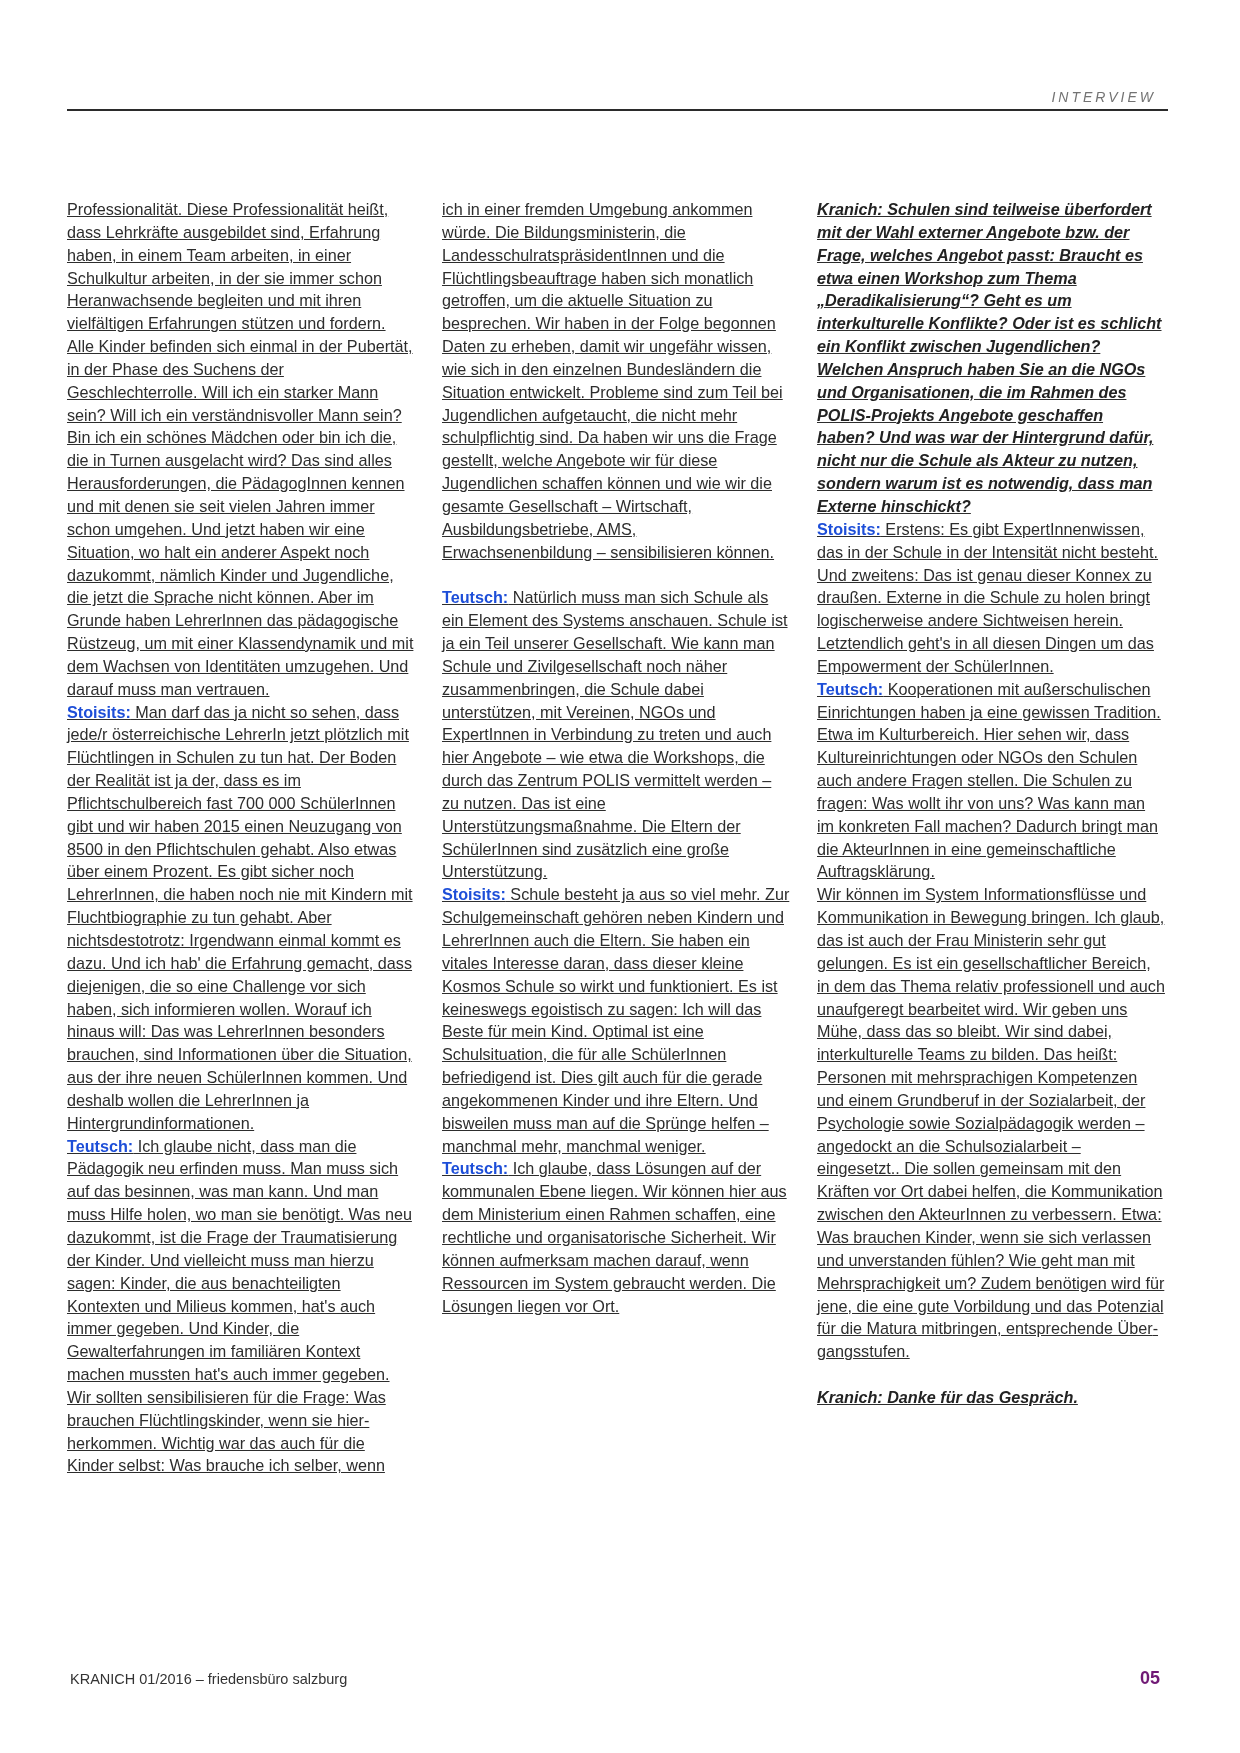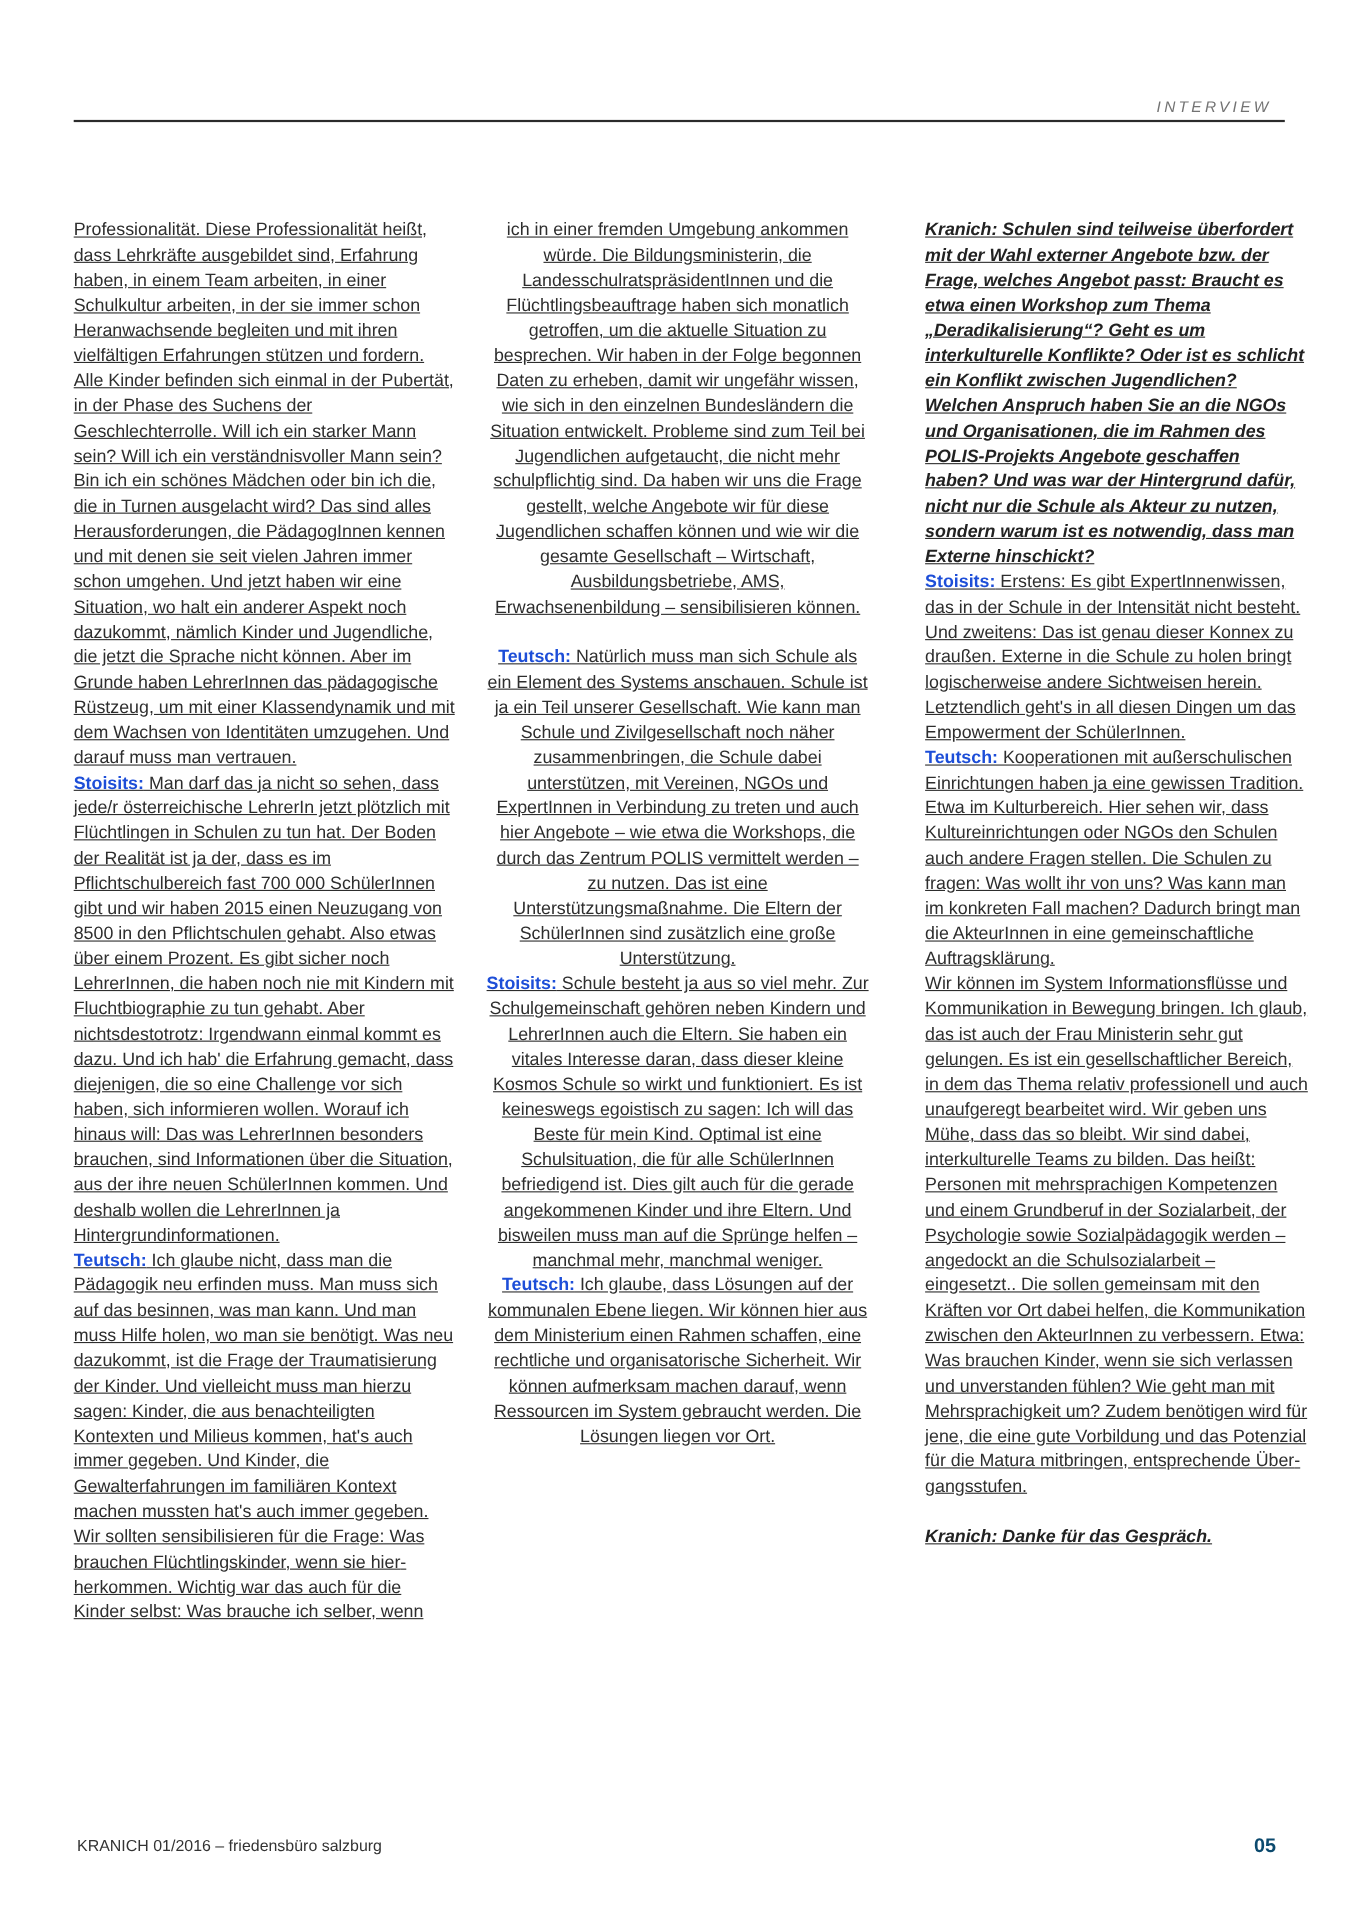--- a/index.html
+++ b/index.html
@@ -2,27 +2,27 @@
 <html><head>
 <meta charset="utf-8">
 <style>
   html, body { margin: 0; padding: 0; background: #ffffff; }
   body { width: 1240px; height: 1753px; position: relative; overflow: hidden; color: #2a2a2a; font-family: "Liberation Sans", sans-serif; }
   .header-label { position: absolute; top: 89px; right: 84px; font-size: 14px; letter-spacing: 3px; color: #737373; font-style: italic; }
   .header-rule { position: absolute; top: 109px; left: 67px; width: 1101px; height: 2px; background: #2b2b2b; }
   .col { position: absolute; top: 198px; width: 348px; font-size: 16.2px; line-height: 22.85px; color: #2d2d2d; text-decoration: underline; }
   .col p { margin: 0; }
   .col-left { left: 67px; }
-  .col-mid { left: 442px; text-align: center; }
-  .col-right { left: 817px; margin-left: 24px; }
+  .col-mid { left: 442px; }
+  .col-right { left: 817px; }
   .q { font-weight: bold; font-style: italic; color: #222; }
   .spk { font-weight: bold; color: #1d4ed8; }
   .gap { height: 22.85px; }
   .footer-left { position: absolute; top: 1671px; left: 70px; font-size: 14.5px; color: #333; }
-  .footer-right { position: absolute; top: 1668px; right: 80px; font-size: 18px; font-weight: bold; color: #0c4a6e; }
+  .footer-right { position: absolute; top: 1668px; right: 80px; font-size: 18px; font-weight: bold; color: #701a75; }
 </style>
 </head>
 <body>
 
 <div class="header-label">INTERVIEW</div>
 <div class="header-rule"></div>
 
 <div class="col col-left">
   <p>Professionalität. Diese Professionalität heißt, dass Lehrkräfte ausgebildet sind, Erfahrung haben, in einem Team arbeiten, in einer Schulkultur arbeiten, in der sie immer schon Heranwachsende begleiten und mit ihren vielfältigen Erfahrungen stützen und for­dern. Alle Kinder befinden sich einmal in der Pubertät, in der Phase des Suchens der Geschlechterrolle. Will ich ein starker Mann sein? Will ich ein verständnisvoller Mann sein? Bin ich ein schönes Mädchen oder bin ich die, die in Turnen ausgelacht wird? Das sind alles Herausforderungen, die Pädago­gInnen kennen und mit denen sie seit vielen Jahren immer schon umgehen. Und jetzt haben wir eine Situation, wo halt ein ande­rer Aspekt noch dazukommt, nämlich Kin­der und Jugendliche, die jetzt die Sprache nicht können. Aber im Grunde haben Leh­rerInnen das pädagogische Rüstzeug, um mit einer Klassendynamik und mit dem Wachsen von Identitäten umzugehen. Und darauf muss man vertrauen.</p>
   <p><span class="spk">Stoisits:</span><span> Man darf das ja nicht so sehen, dass jede/r österreichische LehrerIn jetzt plötzlich mit Flüchtlingen in Schulen zu tun hat. Der Boden der Realität ist ja der, dass es im Pflichtschulbereich fast 700 000 Schü­lerInnen gibt und wir haben 2015 einen Neuzugang von 8500 in den Pflichtschulen gehabt. Also etwas über einem Prozent. Es gibt sicher noch LehrerInnen, die haben noch nie mit Kindern mit Fluchtbiographie zu tun gehabt. Aber nichtsdestotrotz: Irgendwann einmal kommt es dazu. Und ich hab' die Erfahrung gemacht, dass dieje­nigen, die so eine Challenge vor sich haben, sich informieren wollen. Worauf ich hinaus will: Das was LehrerInnen besonders brau­chen, sind Informationen über die Situation, aus der ihre neuen SchülerInnen kommen. Und deshalb wollen die LehrerInnen ja Hintergrundinformationen.</span></p>

